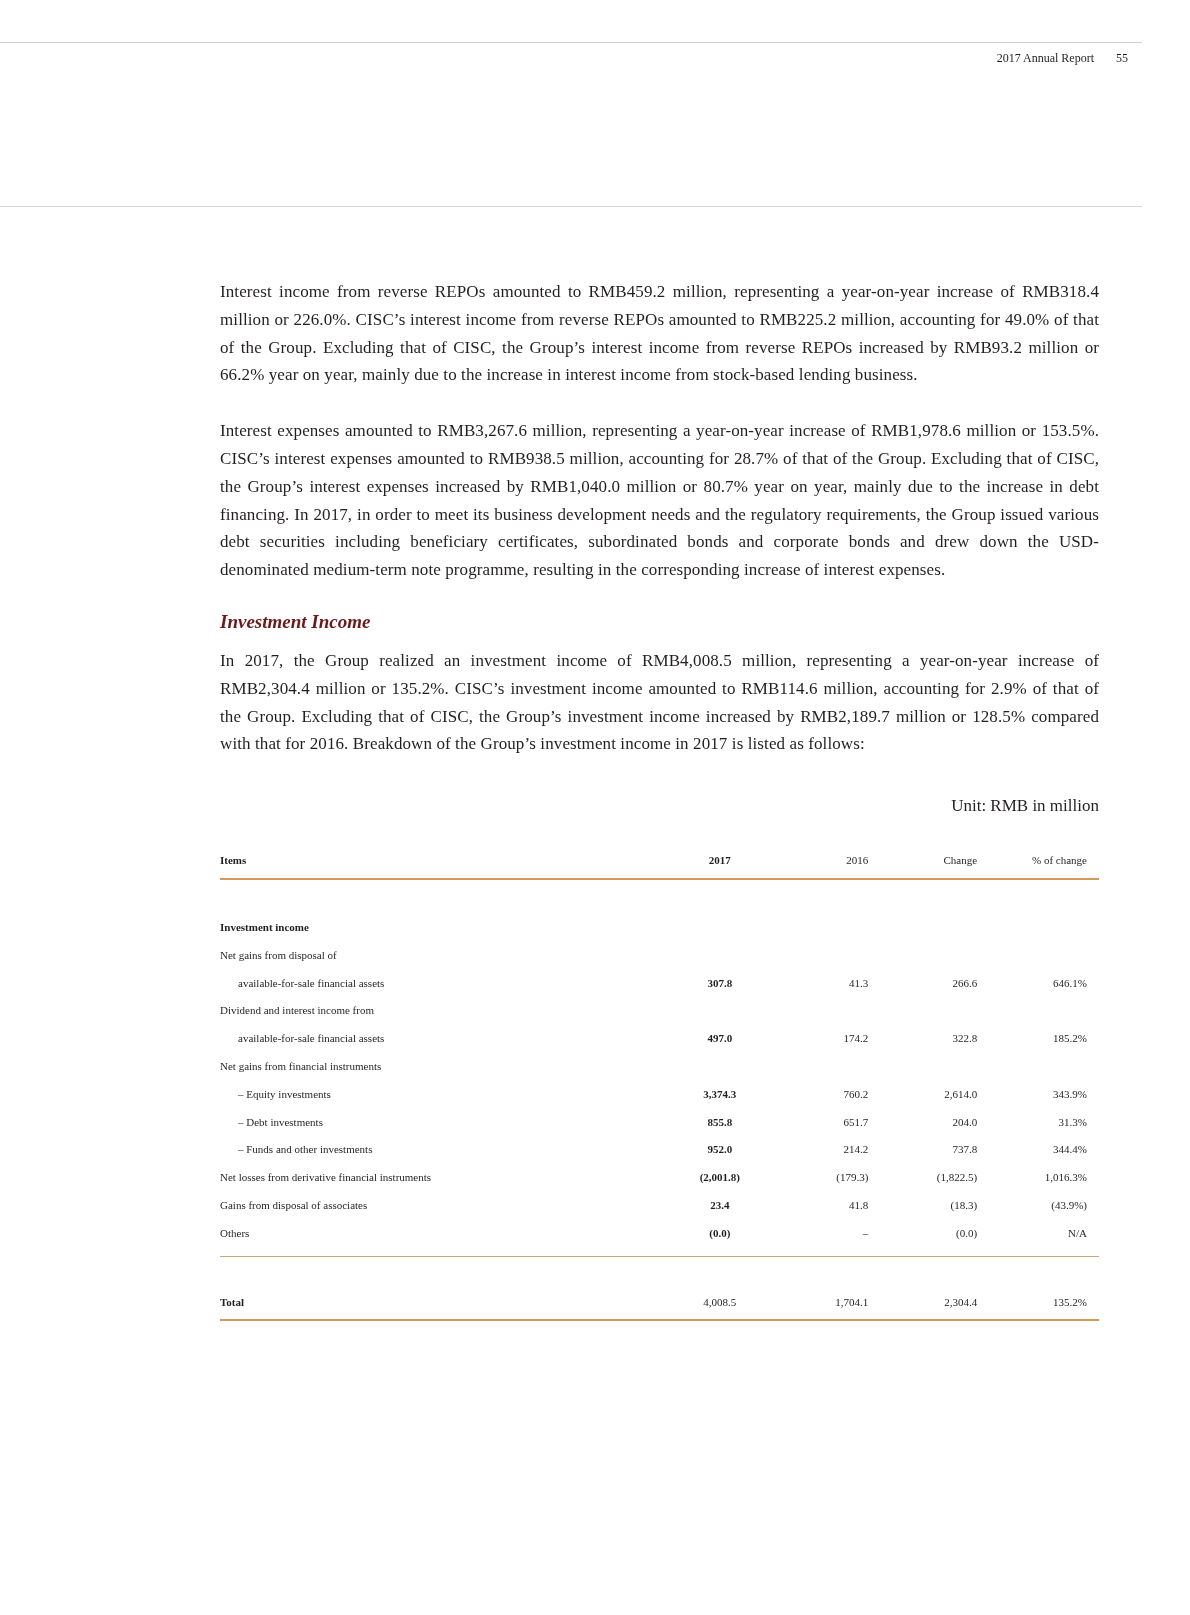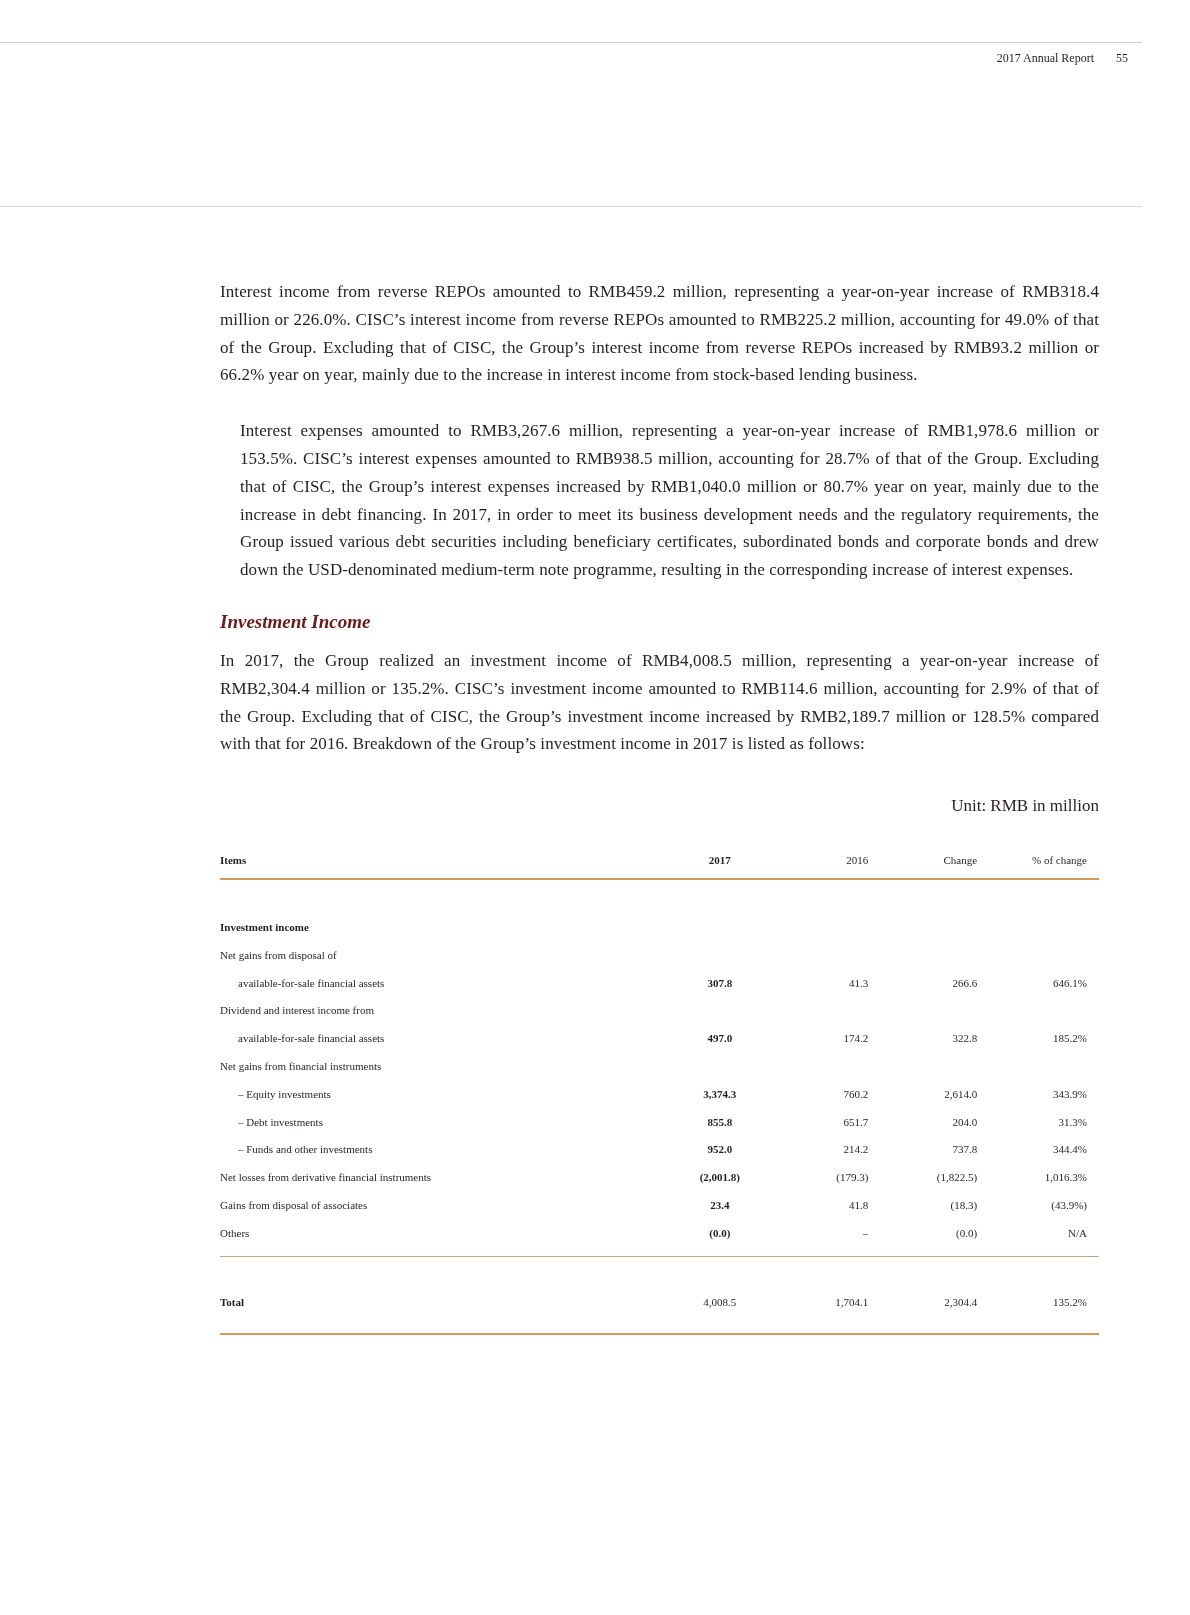--- a/index.html
+++ b/index.html
@@ -11,21 +11,21 @@
   .rule-mid { position: absolute; left: 0; top: 206px; width: 1142px; height: 1px; background: #d6d6d6; }
   .running-head {
     position: absolute; top: 51px; right: 62px; font-size: 12px; color: #231f20;
     display: flex; gap: 22px; align-items: flex-end;
   }
   .content { position: absolute; left: 220px; top: 278px; width: 879px; }
   p.body {
     margin: 0; font-size: 17px; line-height: 27.8px; text-align: justify;
     text-align-last: left; letter-spacing: 0.1px;
   }
-  p.body + p.body { margin-top: 28px; margin-left: 20px; }
+  p.body + p.body { margin-top: 28px; }
   .section-title {
     margin: 24px 0 11px 0; font-size: 19px; font-style: italic; color: #6b1a1a;
     line-height: 28px;
   }
   .unit { text-align: right; font-size: 17px; margin-top: 36px; line-height: 24px; }
   table.fin {
     width: 879px; border-collapse: collapse; margin-top: 29px; font-size: 11px;
   }
   table.fin th, table.fin td { padding: 0; line-height: 27.8px; vertical-align: bottom; }
   table.fin thead th { font-weight: normal; padding-bottom: 3px; border-bottom: 2px solid #d39a5a; }
@@ -34,21 +34,21 @@
   .c-item { text-align: left; width: 460px; }
   .c-2017 { text-align: center; width: 82px; font-weight: bold; }
   .c-2016 { text-align: right; width: 112px; }
   .c-change { text-align: right; width: 112px; }
   .c-pct { text-align: right; width: 113px; padding-right: 12px !important; }
   tr.spacer td { height: 34px; }
   tr.group td.c-item { font-weight: bold; }
   td.indent { padding-left: 18px !important; }
   tr.last td { border-bottom: 1.5px solid #c9a877; padding-bottom: 8px; }
   tr.gap td { height: 32px; }
-  tr.total td { border-bottom: 2px solid #d39a5a; padding-bottom: 17px; }
+  tr.total td { border-bottom: 2px solid #d39a5a; padding-bottom: 3px; }
   tr.total td.c-item { font-weight: bold; }
   tr.total td.c-2017 { font-weight: normal; }
 </style>
 </head>
 <body>
 
 <div class="rule-top"></div>
 <div class="running-head">
   <span>2017 Annual Report</span>
   <span>55</span>

